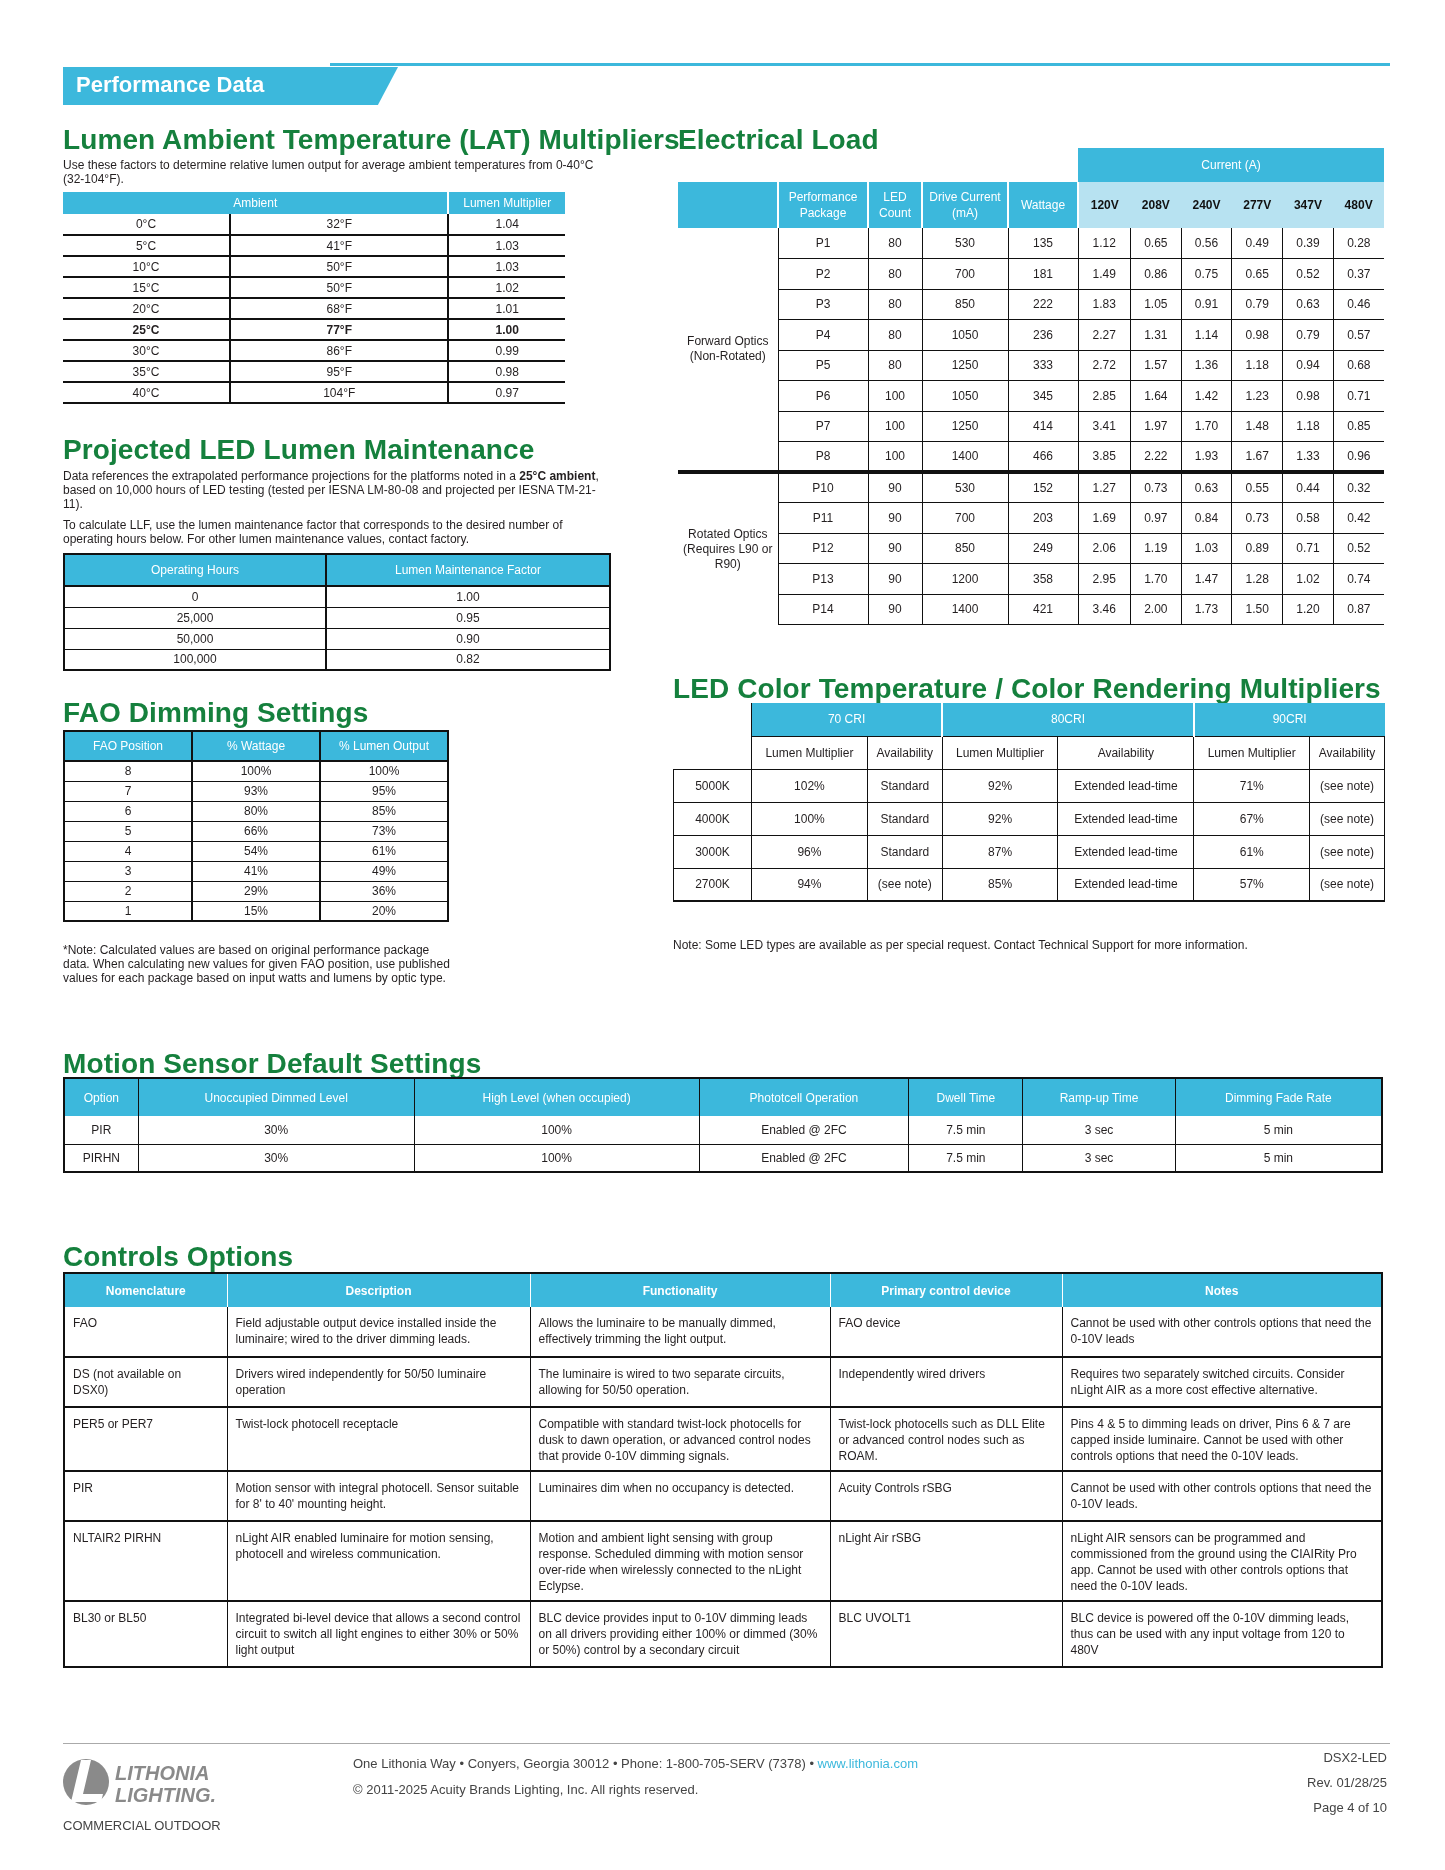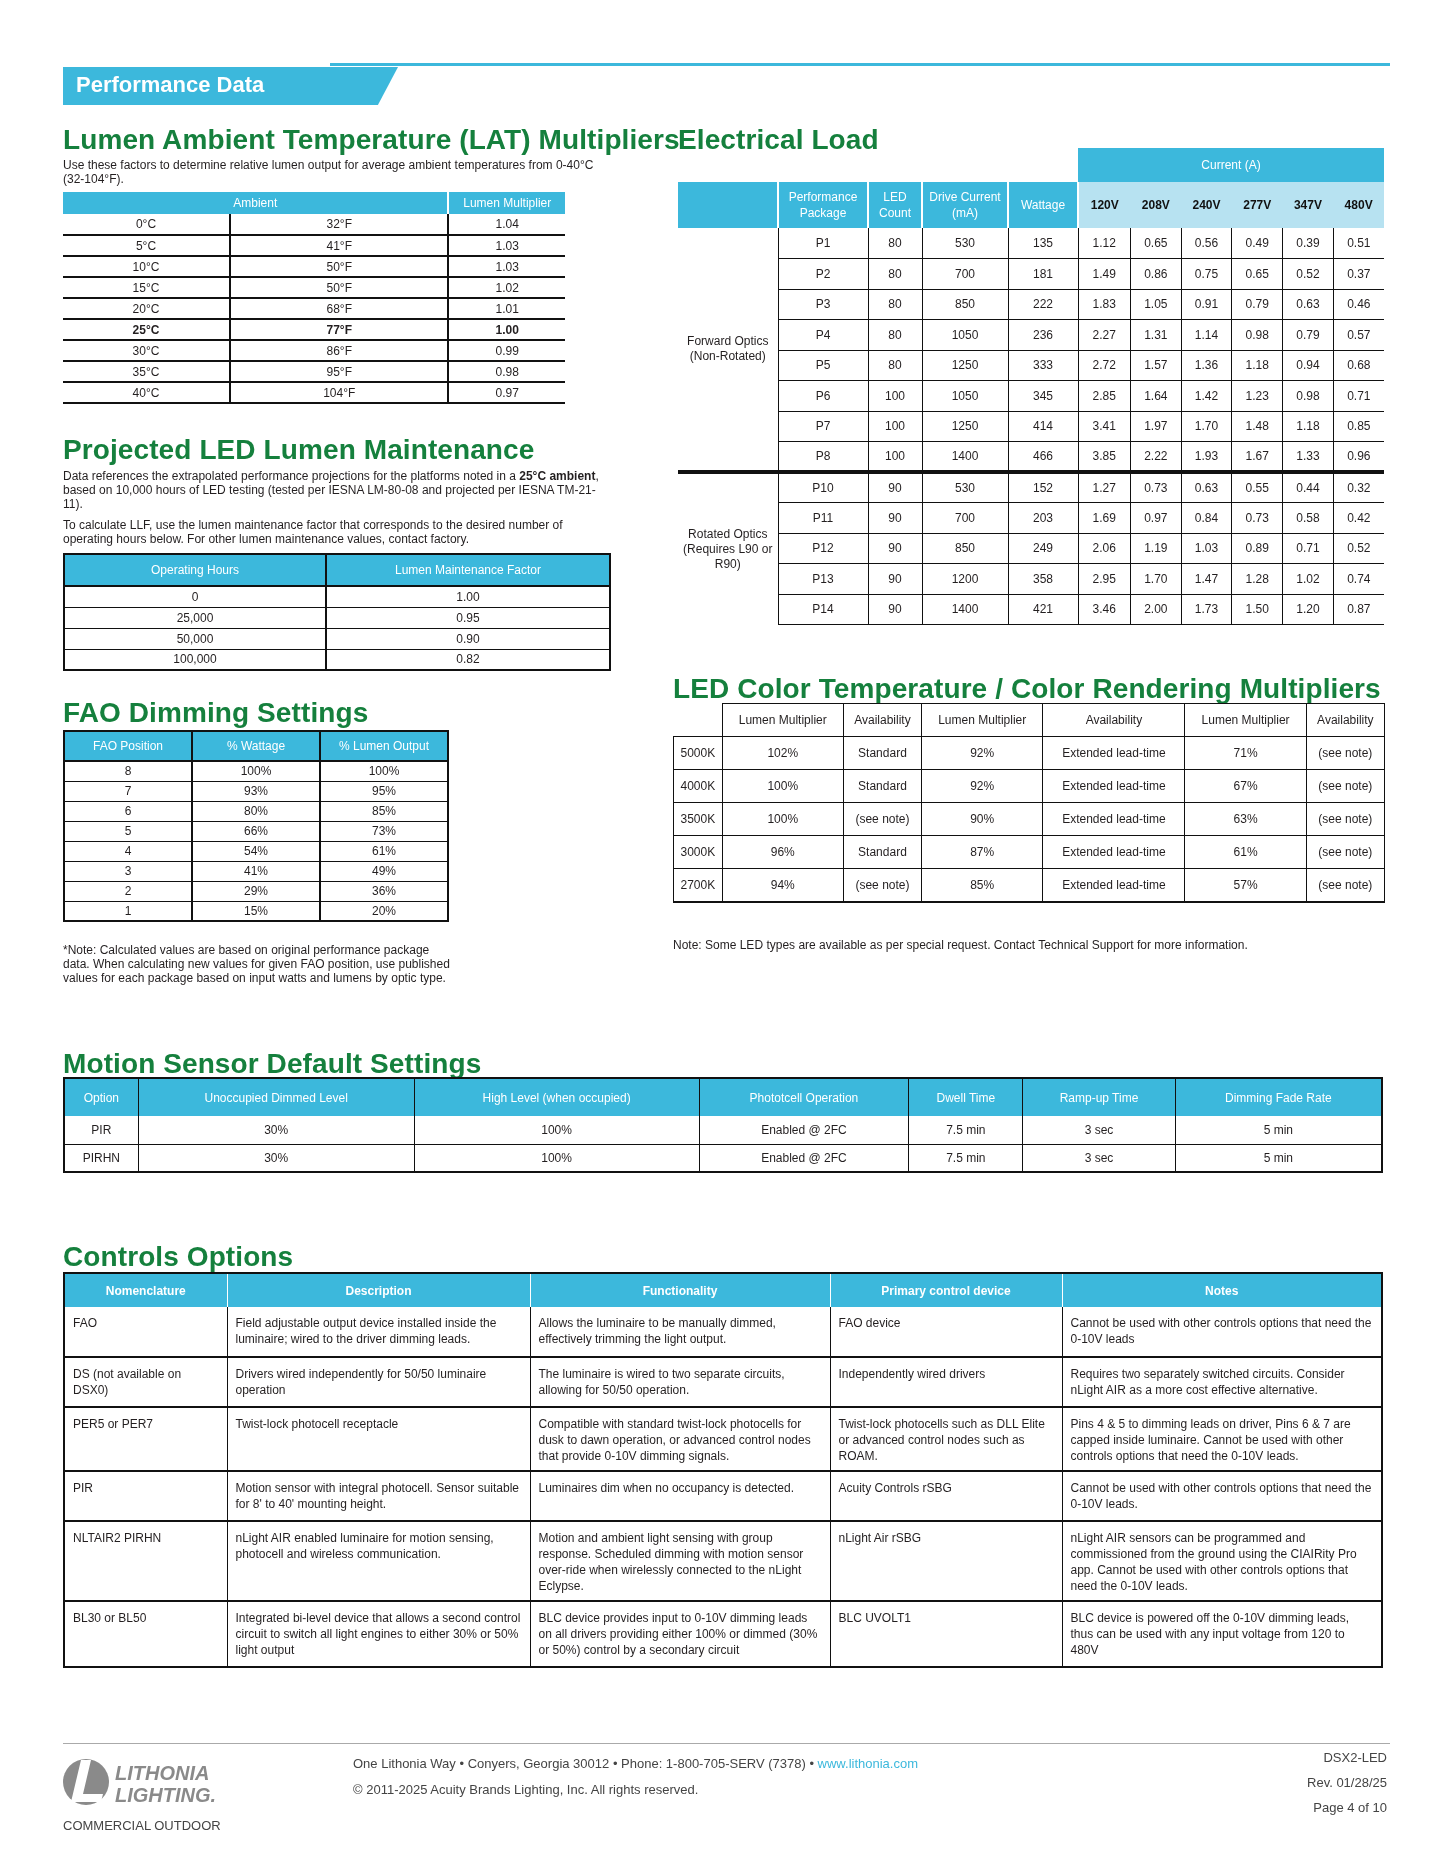--- a/index.html
+++ b/index.html
@@ -225,21 +225,21 @@
         <td rowspan="8" class="grp" style="border-bottom: 4px solid rgb(17, 17, 17);">Forward Optics (Non-Rotated)</td>
         <td>P1</td>
         <td>80</td>
         <td>530</td>
         <td>135</td>
         <td>1.12</td>
         <td>0.65</td>
         <td>0.56</td>
         <td>0.49</td>
         <td>0.39</td>
-        <td>0.51</td>
+        <td>0.28</td>
       </tr>
       <tr>
         <td>P2</td>
         <td>80</td>
         <td>700</td>
         <td>181</td>
         <td>1.49</td>
         <td>0.86</td>
         <td>0.75</td>
         <td>0.65</td>
@@ -378,20 +378,26 @@
         <td>1.50</td>
         <td>1.20</td>
         <td>0.87</td>
       </tr>
     </tbody>
 </table>
 
 <h2 style="left:673px;top:673px;">LED Color Temperature / Color Rendering Multipliers</h2>
 <table class="cri" style="left:673px;top:703px;width:712px;">
   <thead>
+    <tr>
+      <td style="border:none;border-right:1px solid #111;width:78px;"></td>
+      <th colspan="2">70 CRI</th>
+      <th colspan="2">80CRI</th>
+      <th colspan="2" style="border-right:none">90CRI</th>
+    </tr>
     <tr id="cri-sub">
       <td class="blank"></td>
     <td class="sub">Lumen Multiplier</td>
         <td class="sub">Availability</td>
         <td class="sub">Lumen Multiplier</td>
         <td class="sub">Availability</td>
         <td class="sub">Lumen Multiplier</td>
         <td class="sub">Availability</td>
       </tr>
   </thead>
@@ -405,29 +411,20 @@
         <td>71%</td>
         <td>(see note)</td>
       </tr>
       <tr>
         <td>4000K</td>
         <td>100%</td>
         <td>Standard</td>
         <td>92%</td>
         <td>Extended lead-time</td>
         <td>67%</td>
-        <td>(see note)</td>
-      </tr>
-      <tr>
-        <td>3500K</td>
-        <td>100%</td>
-        <td>(see note)</td>
-        <td>90%</td>
-        <td>Extended lead-time</td>
-        <td>63%</td>
         <td>(see note)</td>
       </tr>
       <tr>
         <td>3000K</td>
         <td>96%</td>
         <td>Standard</td>
         <td>87%</td>
         <td>Extended lead-time</td>
         <td>61%</td>
         <td>(see note)</td>

